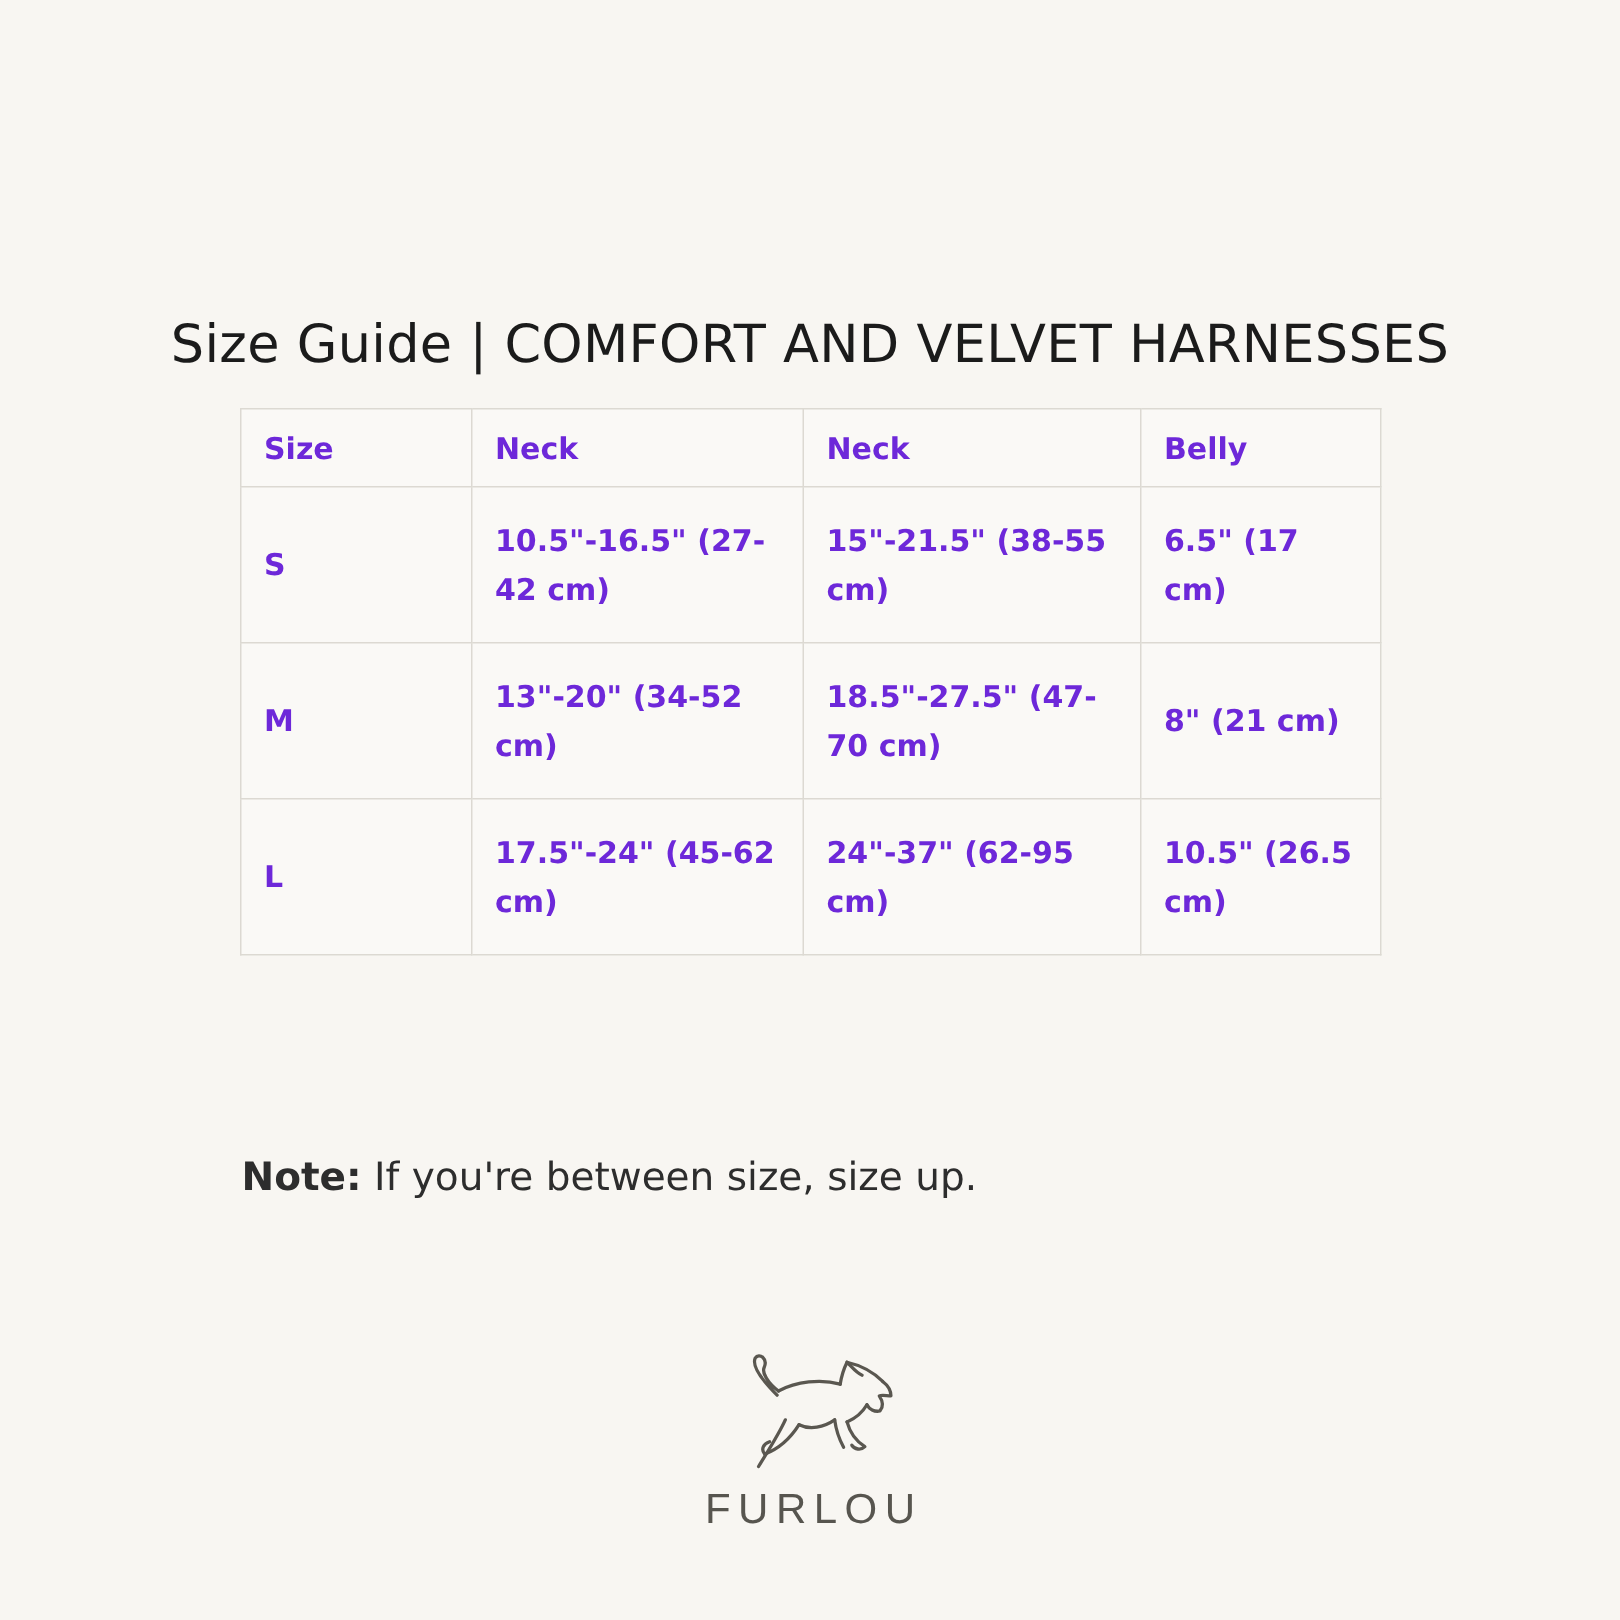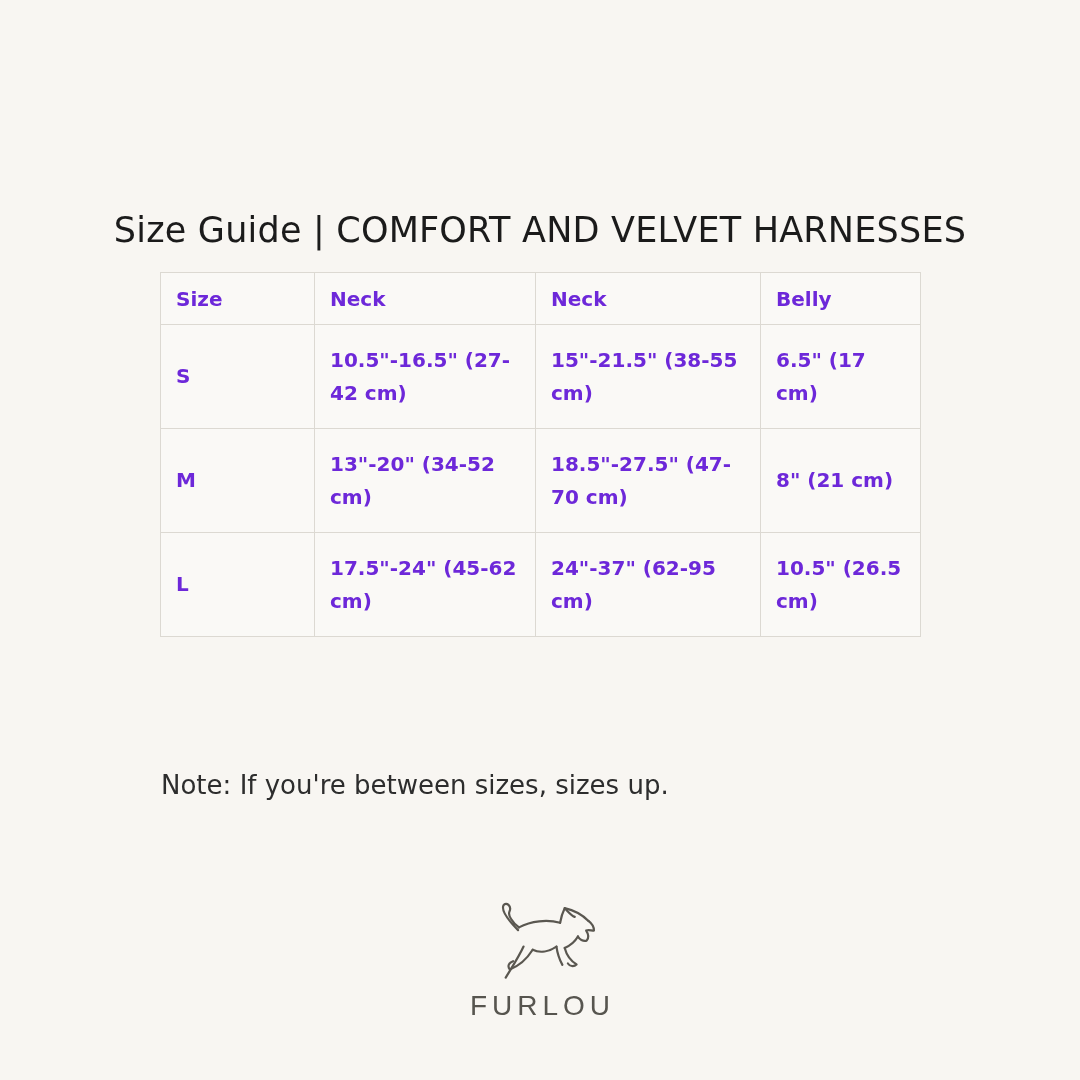--- a/index.html
+++ b/index.html
@@ -68,21 +68,21 @@
   col.c-chest { width: 160px; }
   .note-line {
     position: absolute;
     left: 161px;
     top: 769px;
     font-size: 26px;
     line-height: 33px;
     color: #2d2d2d;
   }
   .note-label {
-    font-weight: 400;
+    font-weight: 700;
     margin-right: 0.32em;
   }
   .brand {
     position: absolute;
     left: 0;
     top: 898px;
     width: 1080px;
     text-align: center;
   }
   .brand .dog-icon {
@@ -141,21 +141,21 @@
           <td>L</td>
           <td>17.5"-24" (45-62 cm)</td>
           <td>24"-37" (62-95 cm)</td>
           <td>10.5" (26.5 cm)</td>
         </tr>
       </tbody>
     </table>
   </div>
 
   <div class="note-line">
-    <span class="note-label">Note:</span><span>If you're between sizes, sizes up.</span>
+    <span class="note-label">Note:</span><span>If you're between size, size up.</span>
   </div>
 
   <div class="brand">
     <svg class="dog-icon" viewBox="0 0 140 92" xmlns="http://www.w3.org/2000/svg">
       <g fill="none" stroke="#5a5750" stroke-width="2.4" stroke-linecap="round" stroke-linejoin="round">
 
         <path d="M46,33 C38,25 27,13 30,6 C33,1.5 39.5,6.5 36.5,13 C35,16.5 39,24 47,30"></path>
 
         <path d="M47,30 C60,23 78,21 92,25"></path>
 

